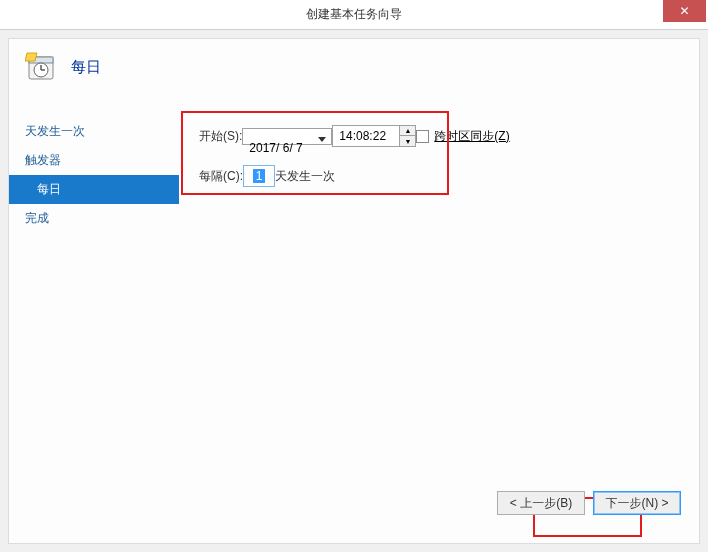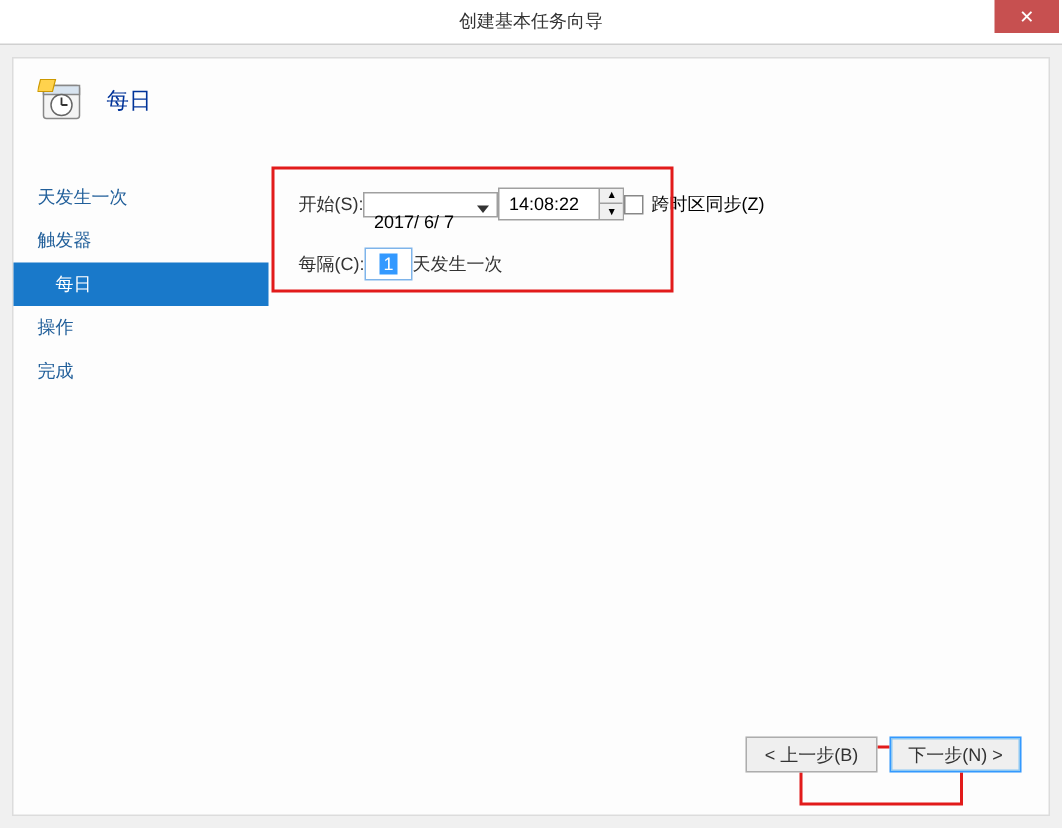--- a/index.html
+++ b/index.html
@@ -35,21 +35,21 @@
     
     .date-select { border: 1px solid #a0a0a0; background: #fff; height: 17px; padding: 12px 18px 0 6px; font-size: 12px; position: relative; min-width: 90px; cursor: pointer; }
     .date-select::after { content:""; position:absolute; right:5px; top:8px; border-left:4px solid transparent; border-right:4px solid transparent; border-top:5px solid #333; }
     
     .time-spinner { border: 1px solid #a0a0a0; background: #fff; height: 22px; display: flex; align-items: center; }
     .time-value { padding: 0 6px; min-width: 66px; }
     .spinner-btns { display: flex; flex-direction: column; border-left: 1px solid #a0a0a0; }
     .spinner-btn { width: 15px; height: 10px; display: flex; align-items: center; justify-content: center; background: #f0f0f0; cursor: pointer; font-size: 7px; line-height: 1; }
     .spinner-btn:first-child { border-bottom: 1px solid #a0a0a0; }
     
-    .checkbox-wrap { display: flex; align-items: center; gap: 5px; cursor: pointer; }
+    .checkbox-wrap { display: flex; align-items: center; gap: 5px; cursor: pointer; text-decoration: underline; }
     .checkbox { width: 13px; height: 13px; border: 1px solid #888; background: #fff; }
     
     .num-input { border: 1px solid #7eb4ea; background: #fff; width: 32px; height: 22px; display: inline-flex; align-items: center; justify-content: center; }
     .num-input-val { background: #3399ff; color: #fff; padding: 0 3px; }
     
     .button-bar { position: absolute; bottom: 28px; right: 18px; display: flex; gap: 8px; }
     .btn { min-width: 88px; height: 24px; border: 1px solid #adadad; background: #efefef; display: flex; align-items: center; justify-content: center; cursor: pointer; font-size: 12px; color: #333; }
     .btn.default { border: 1px solid #3399ff; box-shadow: 0 0 0 1px #8cc7f3 inset; }
     
     .watermark { position: absolute; right: 8px; bottom: 6px; opacity: 0.9; }
@@ -81,21 +81,20 @@
       </div>
       <div class="header-title">每日</div>
     </div>
 
     <div class="content-area">
 
       <div class="sidebar">
         <div class="sidebar-item">天发生一次</div>
         <div class="sidebar-item">触发器</div>
         <div class="sidebar-item selected indent">每日</div>
-        <div class="sidebar-item">操作</div>
         <div class="sidebar-item">完成</div>
       </div>
 
       <div class="main-panel">
         <div class="highlight-box highlight-1"></div>
 
         <div class="form-row">
           <span class="form-label">开始(S):</span>
           <div class="date-select">
             <span>2017/ 6/ 7</span>

